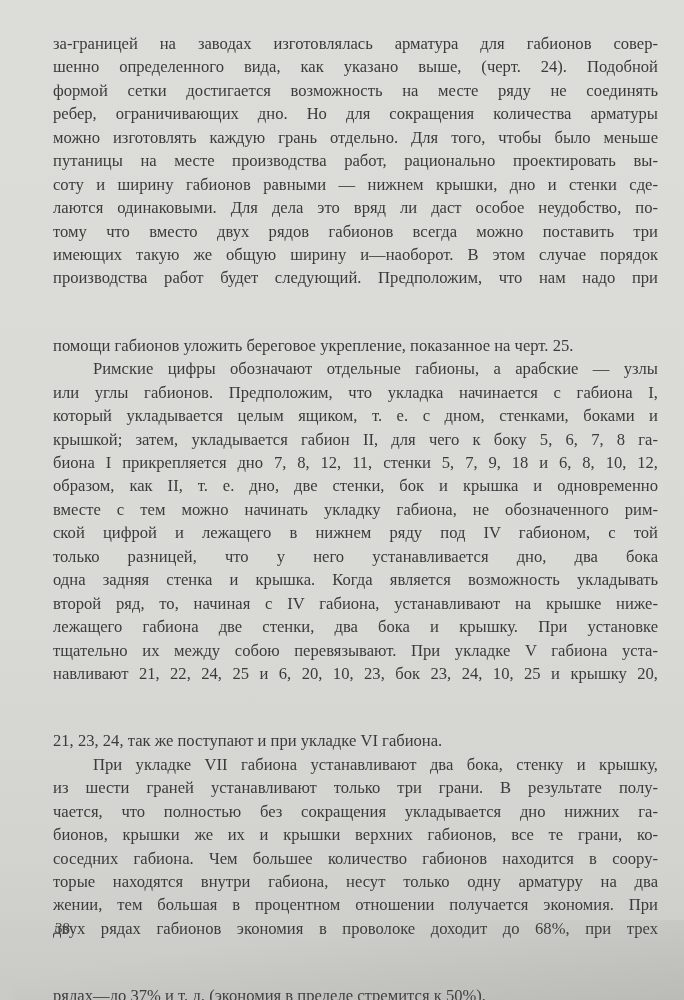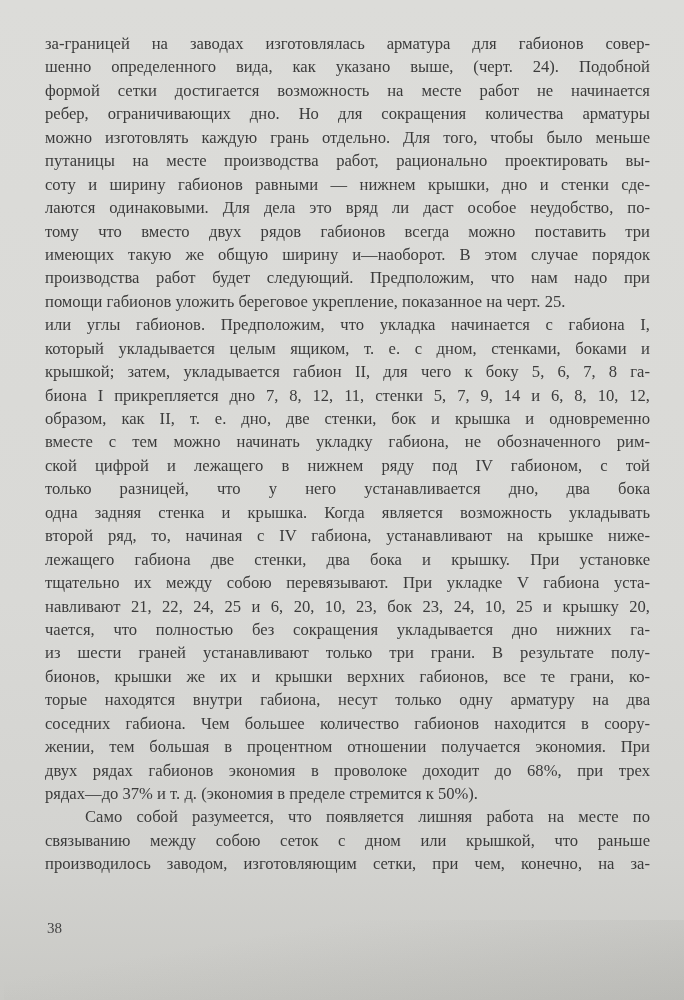--- a/index.html
+++ b/index.html
@@ -3,91 +3,94 @@
   <meta charset="utf-8">
   <style>
     html, body { margin: 0; padding: 0; }
     body {
       width: 684px; height: 1000px; overflow: hidden;
       background: linear-gradient(180deg, #dcdcd9 0%, #d9d9d6 60%, #d3d3d0 85%, #c9c9c5 100%);
       position: relative;
       font-family: "Liberation Serif", "DejaVu Serif", serif;
     }
     .page {
-      position: absolute; left: 4px; top: 0; width: 600px; height: 1000px;
+      position: absolute; left: 12px; top: 0; width: 600px; height: 1000px;
     }
     .shadow {
       position: absolute; left: 0; top: 920px; width: 684px; height: 80px;
       background: linear-gradient(170deg, rgba(0,0,0,0) 30%, rgba(120,120,115,0.18) 100%);
       pointer-events: none;
     }
     .text-block {
       position: absolute; left: 41px; top: 32px; width: 605px;
       color: #3b3b3b;
       font-size: 16.6px;
       line-height: 23.45px;
       filter: blur(0.35px);
     }
     .line {
       display: block;
       white-space: nowrap;
       text-align: justify;
       text-align-last: justify;
       height: 23.45px;
     }
-    .line.last { text-align-last: left; }
+    .line.last { text-align-last: left; margin-top: 44px; }
     .line.indent { padding-left: 40px; box-sizing: border-box; }
     .para { display: block; }
     .page-number {
       position: absolute; left: 43px; top: 920px;
       color: #444;
       font-size: 15px;
       filter: blur(0.6px);
     }
   </style>
 </head>
 <body>
 
 <div class="page">
   <div class="text-block" id="text-block">
       <div class="para">
         <span class="line">за-границей на заводах изготовлялась арматура для габионов совер-</span>
         <span class="line">шенно определенного вида, как указано выше, (черт. 24). Подобной</span>
-        <span class="line">формой сетки достигается возможность на месте работ не начинается</span>
+        <span class="line">формой сетки достигается возможность на месте ряду не соединять</span>
         <span class="line">ребер, ограничивающих дно. Но для сокращения количества арматуры</span>
         <span class="line">можно изготовлять каждую грань отдельно. Для того, чтобы было меньше</span>
         <span class="line">путаницы на месте производства работ, рационально проектировать вы-</span>
         <span class="line">соту и ширину габионов равными — нижнем крышки, дно и стенки сде-</span>
         <span class="line">лаются одинаковыми. Для дела это вряд ли даст особое неудобство, по-</span>
         <span class="line">тому что вместо двух рядов габионов всегда можно поставить три</span>
         <span class="line">имеющих такую же общую ширину и—наоборот. В этом случае порядок</span>
         <span class="line">производства работ будет следующий. Предположим, что нам надо при</span>
         <span class="line last">помощи габионов уложить береговое укрепление, показанное на черт. 25.</span>
       </div>
       <div class="para">
+        <span class="line indent">Римские цифры обозначают отдельные габионы, а арабские — узлы</span>
         <span class="line">или углы габионов. Предположим, что укладка начинается с габиона I,</span>
         <span class="line">который укладывается целым ящиком, т. е. с дном, стенками, боками и</span>
         <span class="line">крышкой; затем, укладывается габион II, для чего к боку 5, 6, 7, 8 га-</span>
-        <span class="line">биона I прикрепляется дно 7, 8, 12, 11, стенки 5, 7, 9, 14 и 6, 8, 10, 12,</span>
+        <span class="line">биона I прикрепляется дно 7, 8, 12, 11, стенки 5, 7, 9, 18 и 6, 8, 10, 12,</span>
         <span class="line">образом, как II, т. е. дно, две стенки, бок и крышка и одновременно</span>
         <span class="line">вместе с тем можно начинать укладку габиона, не обозначенного рим-</span>
         <span class="line">ской цифрой и лежащего в нижнем ряду под IV габионом, с той</span>
         <span class="line">только разницей, что у него устанавливается дно, два бока</span>
         <span class="line">одна задняя стенка и крышка. Когда является возможность укладывать</span>
         <span class="line">второй ряд, то, начиная с IV габиона, устанавливают на крышке ниже-</span>
         <span class="line">лежащего габиона две стенки, два бока и крышку. При установке</span>
         <span class="line">тщательно их между собою перевязывают. При укладке V габиона уста-</span>
         <span class="line">навливают 21, 22, 24, 25 и 6, 20, 10, 23, бок 23, 24, 10, 25 и крышку 20,</span>
+        <span class="line last">21, 23, 24, так же поступают и при укладке VI габиона.</span>
       </div>
       <div class="para">
+        <span class="line indent">При укладке VII габиона устанавливают два бока, стенку и крышку,</span>
+        <span class="line">из шести граней устанавливают только три грани. В результате полу-</span>
         <span class="line">чается, что полностью без сокращения укладывается дно нижних га-</span>
-        <span class="line">из шести граней устанавливают только три грани. В результате полу-</span>
         <span class="line">бионов, крышки же их и крышки верхних габионов, все те грани, ко-</span>
+        <span class="line">соседних габиона. Чем большее количество габионов находится в соору-</span>
         <span class="line">торые находятся внутри габиона, несут только одну арматуру на два</span>
-        <span class="line">соседних габиона. Чем большее количество габионов находится в соору-</span>
         <span class="line">жении, тем большая в процентном отношении получается экономия. При</span>
         <span class="line">двух рядах габионов экономия в проволоке доходит до 68%, при трех</span>
         <span class="line last">рядах—до 37% и т. д. (экономия в пределе стремится к 50%).</span>
       </div>
       <div class="para">
         <span class="line indent">Само собой разумеется, что появляется лишняя работа на месте по</span>
         <span class="line">связыванию между собою сеток с дном или крышкой, что раньше</span>
         <span class="line">производилось заводом, изготовляющим сетки, при чем, конечно, на за-</span>
       </div>
     </div>

